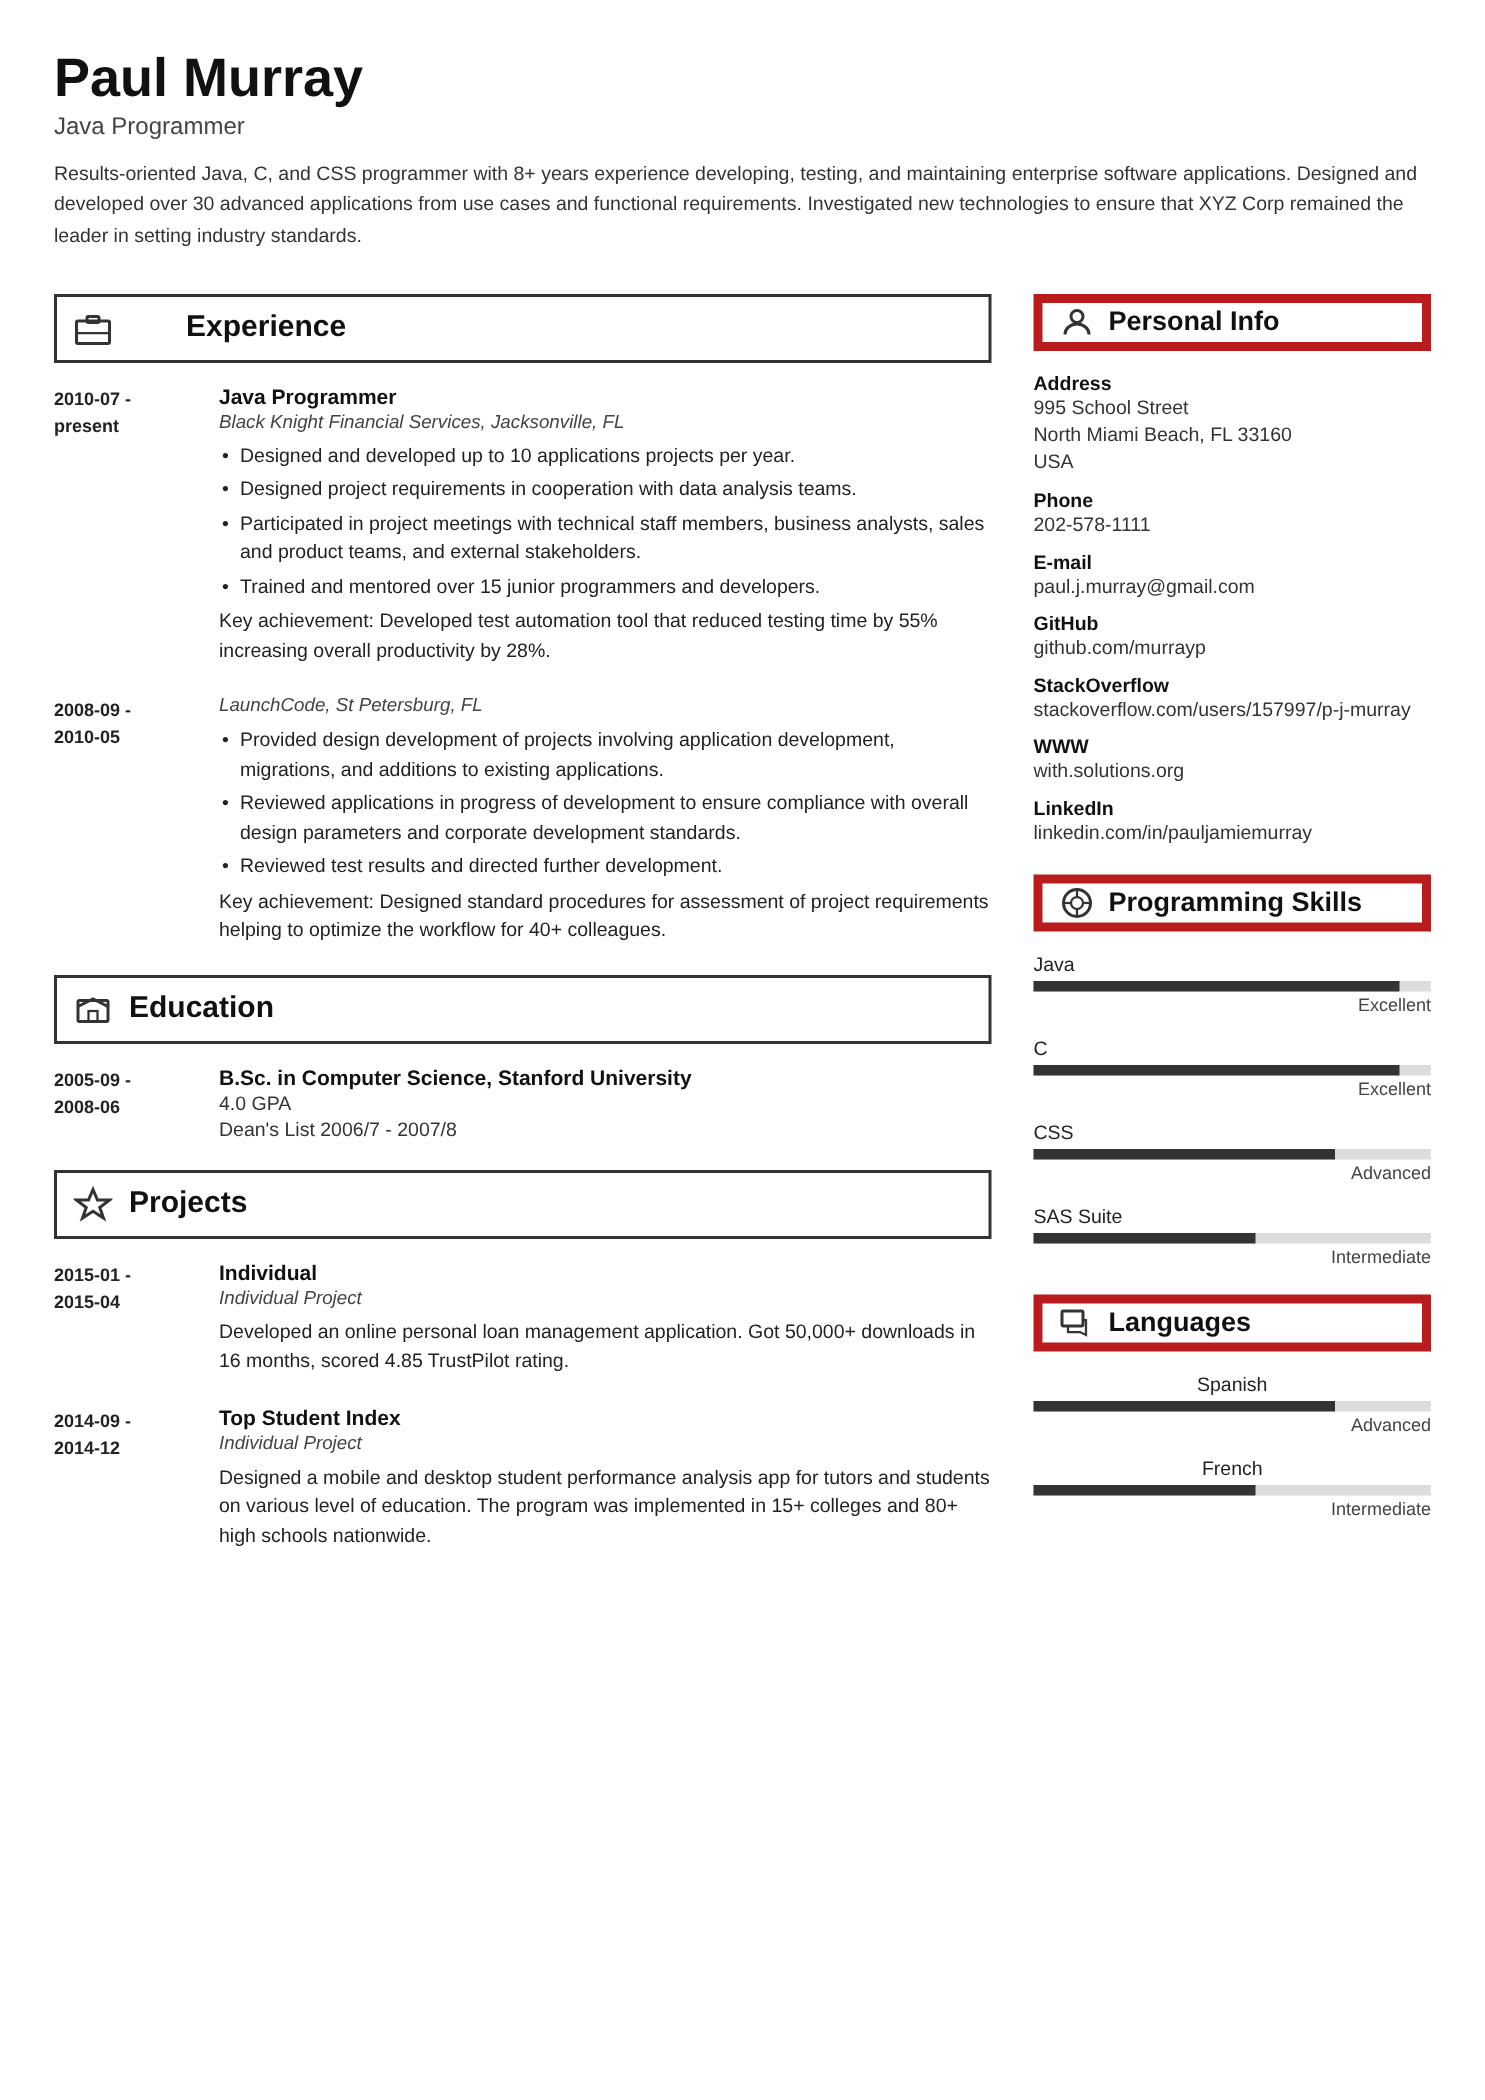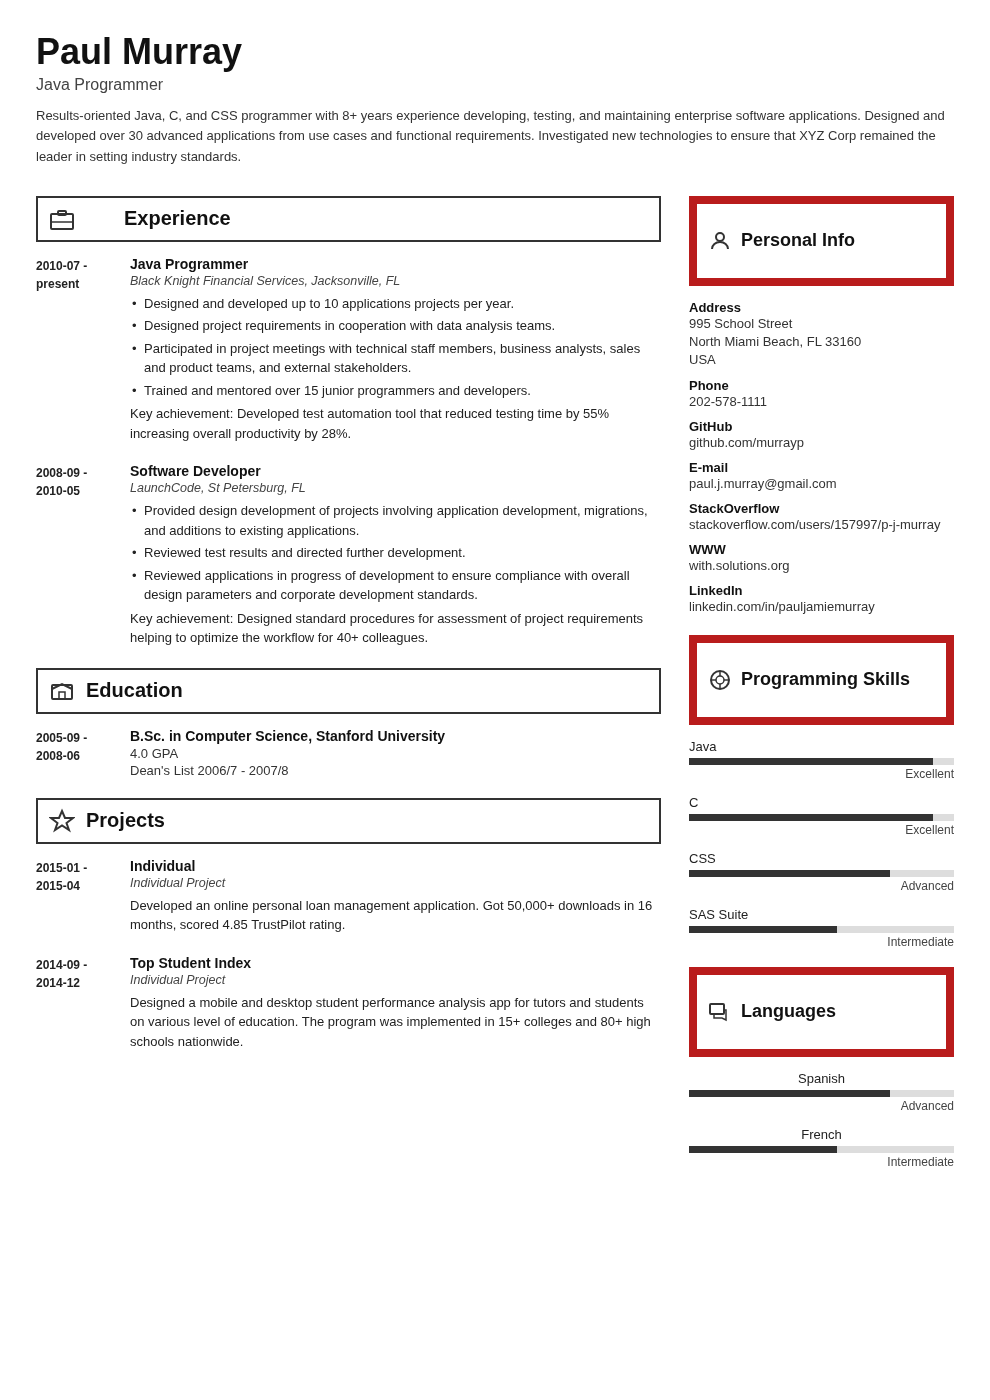--- a/index.html
+++ b/index.html
@@ -71,21 +71,21 @@
     }
     .section-title {
       font-size: 20px;
       font-weight: 700;
       color: #111;
     }
 
     
     .entry {
       display: flex;
-      gap: 4px;
+      gap: 20px;
       margin-bottom: 20px;
     }
     .entry-date {
       width: 90px;
       min-width: 90px;
       font-size: 12px;
       font-weight: 700;
       color: #222;
       line-height: 1.5;
       padding-top: 1px;
@@ -213,22 +213,22 @@
     .lang-level {
       text-align: right;
       font-size: 12px;
       color: #444;
       margin-top: 2px;
     }
     .right-section-header {
       display: flex;
       align-items: center;
       gap: 8px;
-      border: 8px solid #b91c1c;
-      padding: 24px 10px;
+      border: 6px solid #b91c1c;
+      padding: 0 10px;
       margin-bottom: 14px;
       margin-top: 18px;
     }
     .right-section-header:first-child { margin-top: 0; }
     .right-section-title {
       font-size: 18px;
       font-weight: 700;
       color: #111;
     }
     .right-section-icon {
@@ -283,26 +283,25 @@
             <div class="entry-achievement">
               <b>Key achievement:</b> <span>Developed test automation tool that reduced testing time by 55% increasing overall productivity by 28%.</span>
             </div>
           </div>
         </div>
 
         <div class="entry">
           <div class="entry-date" style="white-space:pre-line">2008-09 -
 2010-05</div>
           <div class="entry-content">
-            <div class="entry-job-title">Software Developer</div>
             <div class="entry-company">LaunchCode, St Petersburg, FL</div>
             <ul class="entry-bullets">
               <li>Provided design development of projects involving application development, migrations, and additions to existing applications.</li>
+              <li>Reviewed applications in progress of development to ensure compliance with overall design parameters and corporate development standards.</li>
               <li>Reviewed test results and directed further development.</li>
-              <li>Reviewed applications in progress of development to ensure compliance with overall design parameters and corporate development standards.</li>
             </ul>
             <div class="entry-achievement">
               <b>Key achievement:</b> <span>Designed standard procedures for assessment of project requirements helping to optimize the workflow for 40+ colleagues.</span>
             </div>
           </div>
         </div>
       </div>
 
       <div class="section-header">
         <div class="section-icon">
@@ -378,26 +377,26 @@
           <div class="personal-label">Address</div>
           <div class="personal-value" style="white-space:pre-line">995 School Street
 North Miami Beach, FL 33160
 USA</div>
         </div>
         <div class="personal-field">
           <div class="personal-label">Phone</div>
           <div class="personal-value">202-578-1111</div>
         </div>
         <div class="personal-field">
+          <div class="personal-label">E-mail</div>
+          <div class="personal-value">paul.j.murray@gmail.com</div>
+        </div>
+        <div class="personal-field">
           <div class="personal-label">GitHub</div>
           <div class="personal-value">github.com/murrayp</div>
-        </div>
-        <div class="personal-field">
-          <div class="personal-label">E-mail</div>
-          <div class="personal-value">paul.j.murray@gmail.com</div>
         </div>
         <div class="personal-field">
           <div class="personal-label">StackOverflow</div>
           <div class="personal-value">stackoverflow.com/users/157997/p-j-murray</div>
         </div>
         <div class="personal-field">
           <div class="personal-label">WWW</div>
           <div class="personal-value">with.solutions.org</div>
         </div>
         <div class="personal-field">

